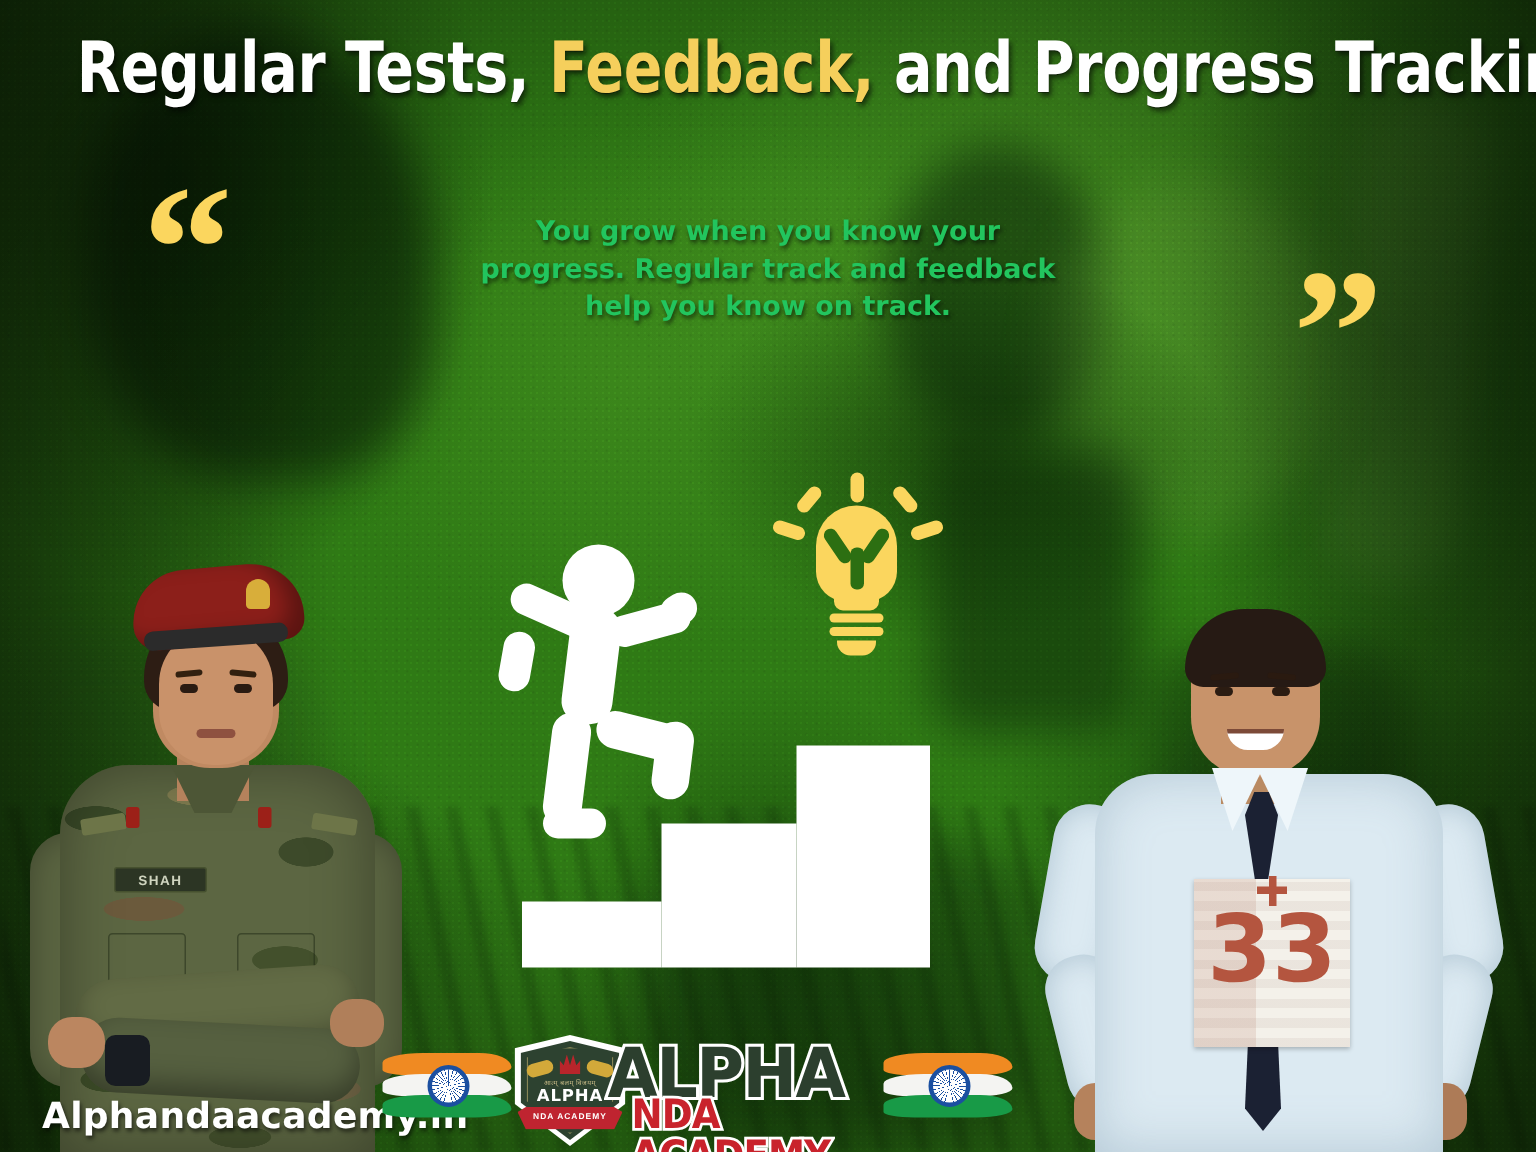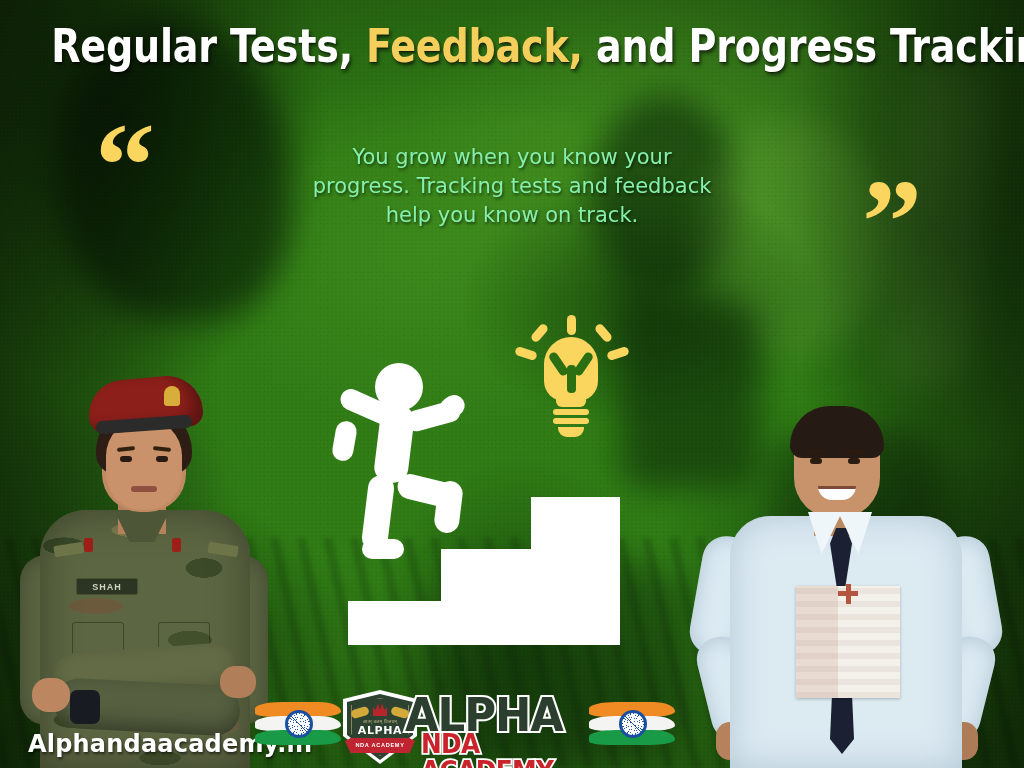--- a/index.html
+++ b/index.html
@@ -68,21 +68,21 @@
   .quote-open, .quote-close{
     position:absolute; color:#fbd65e; font-family:"Liberation Serif", serif;
     font-weight:bold; font-size:120px; line-height:1; user-select:none;
   }
   .quote-open{ left:95px;  top:106px; }
   .quote-close{ left:862px; top:162px; }
 
   .quote-text{
     position:absolute; left:212px; top:143px; width:600px; text-align:center;
     font-family:"DejaVu Sans","Liberation Sans", sans-serif;
-    font-weight:normal; font-size:21px; line-height:1.38; color:#86efac;
+    font-weight:bold; font-size:18px; line-height:1.38; color:#22c55e;
     text-shadow:1px 2px 3px rgba(0,0,0,.55);
   }
 
   
   .icon-group{ position:absolute; left:340px; top:315px; width:290px; height:330px; }
 
   .stairs{ position:absolute; left:8px; bottom:0; width:272px; height:155px; }
   .step{ position:absolute; background:#ffffff; }
   .st1{ left:0px;   bottom:0px;  width:93px;  height:44px; }
   .st2{ left:93px;  bottom:0px;  width:90px;  height:96px; }
@@ -350,21 +350,21 @@
     <div class="vignette"></div>
     <div class="grain"></div>
   </div>
 
   <div class="headline"><span>Regular Tests, </span><span class="hl-gold">Feedback,</span><span> and Progress Tracking</span></div>
 
   <div class="quote-open">“</div>
   <div class="quote-close">”</div>
   <div class="quote-text">
     <div>You grow when you know your</div>
-    <div>progress. Tracking tests and feedback</div>
+    <div>progress. Regular track and feedback</div>
     <div>help you know on track.</div>
   </div>
 
   <div class="icon-group">
     <div class="stairs">
       <div class="step st1"></div>
       <div class="step st2"></div>
       <div class="step st3"></div>
     </div>
     <div class="climber">
@@ -444,20 +444,21 @@
     <div class="fr-brow r"></div>
     <div class="fr-eye l"></div>
     <div class="fr-eye r"></div>
     <div class="fr-smile"></div>
     <div class="fr-collar-l"></div>
     <div class="fr-collar-r"></div>
     <div class="fr-tie"></div>
     <div class="fr-tie2"></div>
     <div class="fr-bib"></div>
     <div class="fr-bib-cross"></div>
+    <div class="fr-bib-num">33</div>
   </div>
 
   <div class="website">Alphandaacademy.in</div>
 
   <div class="logo-bar">
 
     <div class="flag flag-left">
       <div class="fb fb-saf"></div>
       <div class="fb fb-wht"></div>
       <div class="fb fb-grn"></div>

